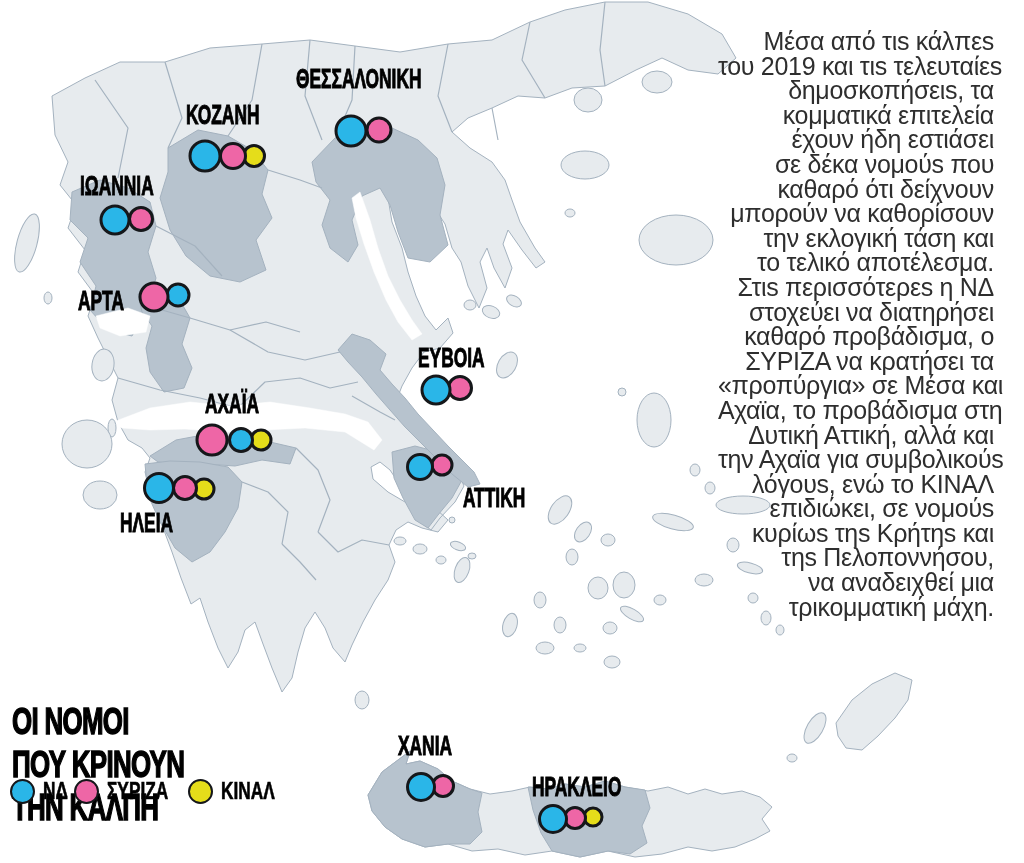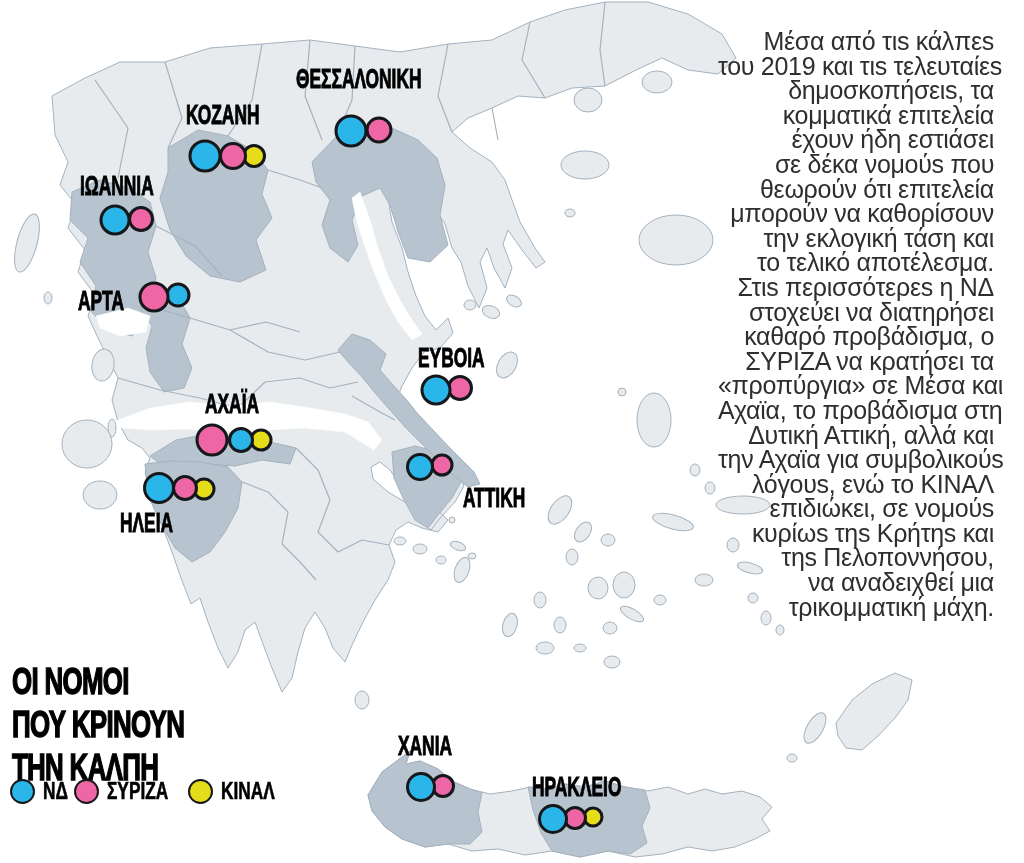--- a/index.html
+++ b/index.html
@@ -8,21 +8,21 @@
     font-family:"Liberation Sans","DejaVu Sans",sans-serif;
   }
   #map{position:absolute;left:0;top:0;}
   
   .region-label{
     position:absolute;font-size:28px;line-height:1;font-weight:800;color:#000;
     transform:scaleX(0.62);transform-origin:0 0;white-space:nowrap;
     -webkit-text-stroke:1px #000;letter-spacing:0px;
   }
   
-  .title{position:absolute;left:12px;top:660px;}
+  .title{position:absolute;left:12px;top:700px;}
   .title-line{
     font-size:37px;line-height:43px;font-weight:800;color:#000;white-space:nowrap;
     transform:scaleX(0.70);transform-origin:0 0;letter-spacing:-1px;
     -webkit-text-stroke:1.4px #000;
   }
   
   .legend{position:absolute;left:10px;top:777px;display:flex;align-items:center;}
   .legend-item{display:flex;align-items:center;margin-right:10px;}
   .legend-swatch{
     width:25px;height:25px;border-radius:50%;box-sizing:border-box;
@@ -194,21 +194,21 @@
       </div>
     </div>
 
   <div class="article">
       <div class="article-line">Μέσα από τιs κάλπεs</div>
       <div class="article-line">του 2019 και τιs τελευταίεs</div>
       <div class="article-line">δημοσκοπήσειs, τα</div>
       <div class="article-line">κομματικά επιτελεία</div>
       <div class="article-line">έχουν ήδη εστιάσει</div>
       <div class="article-line">σε δέκα νομούs που</div>
-      <div class="article-line">θεωρούν ότι επιτελεία</div>
+      <div class="article-line">καθαρό ότι δείχνουν</div>
       <div class="article-line">μπορούν να καθορίσουν</div>
       <div class="article-line">την εκλογική τάση και</div>
       <div class="article-line">το τελικό αποτέλεσμα.</div>
       <div class="article-line">Στιs περισσότερεs η ΝΔ</div>
       <div class="article-line">στοχεύει να διατηρήσει</div>
       <div class="article-line">καθαρό προβάδισμα, ο</div>
       <div class="article-line">ΣΥΡΙΖΑ να κρατήσει τα</div>
       <div class="article-line">«προπύργια» σε Μέσα και</div>
       <div class="article-line">Αχαϊα, το προβάδισμα στη</div>
       <div class="article-line">Δυτική Αττική, αλλά και</div>

